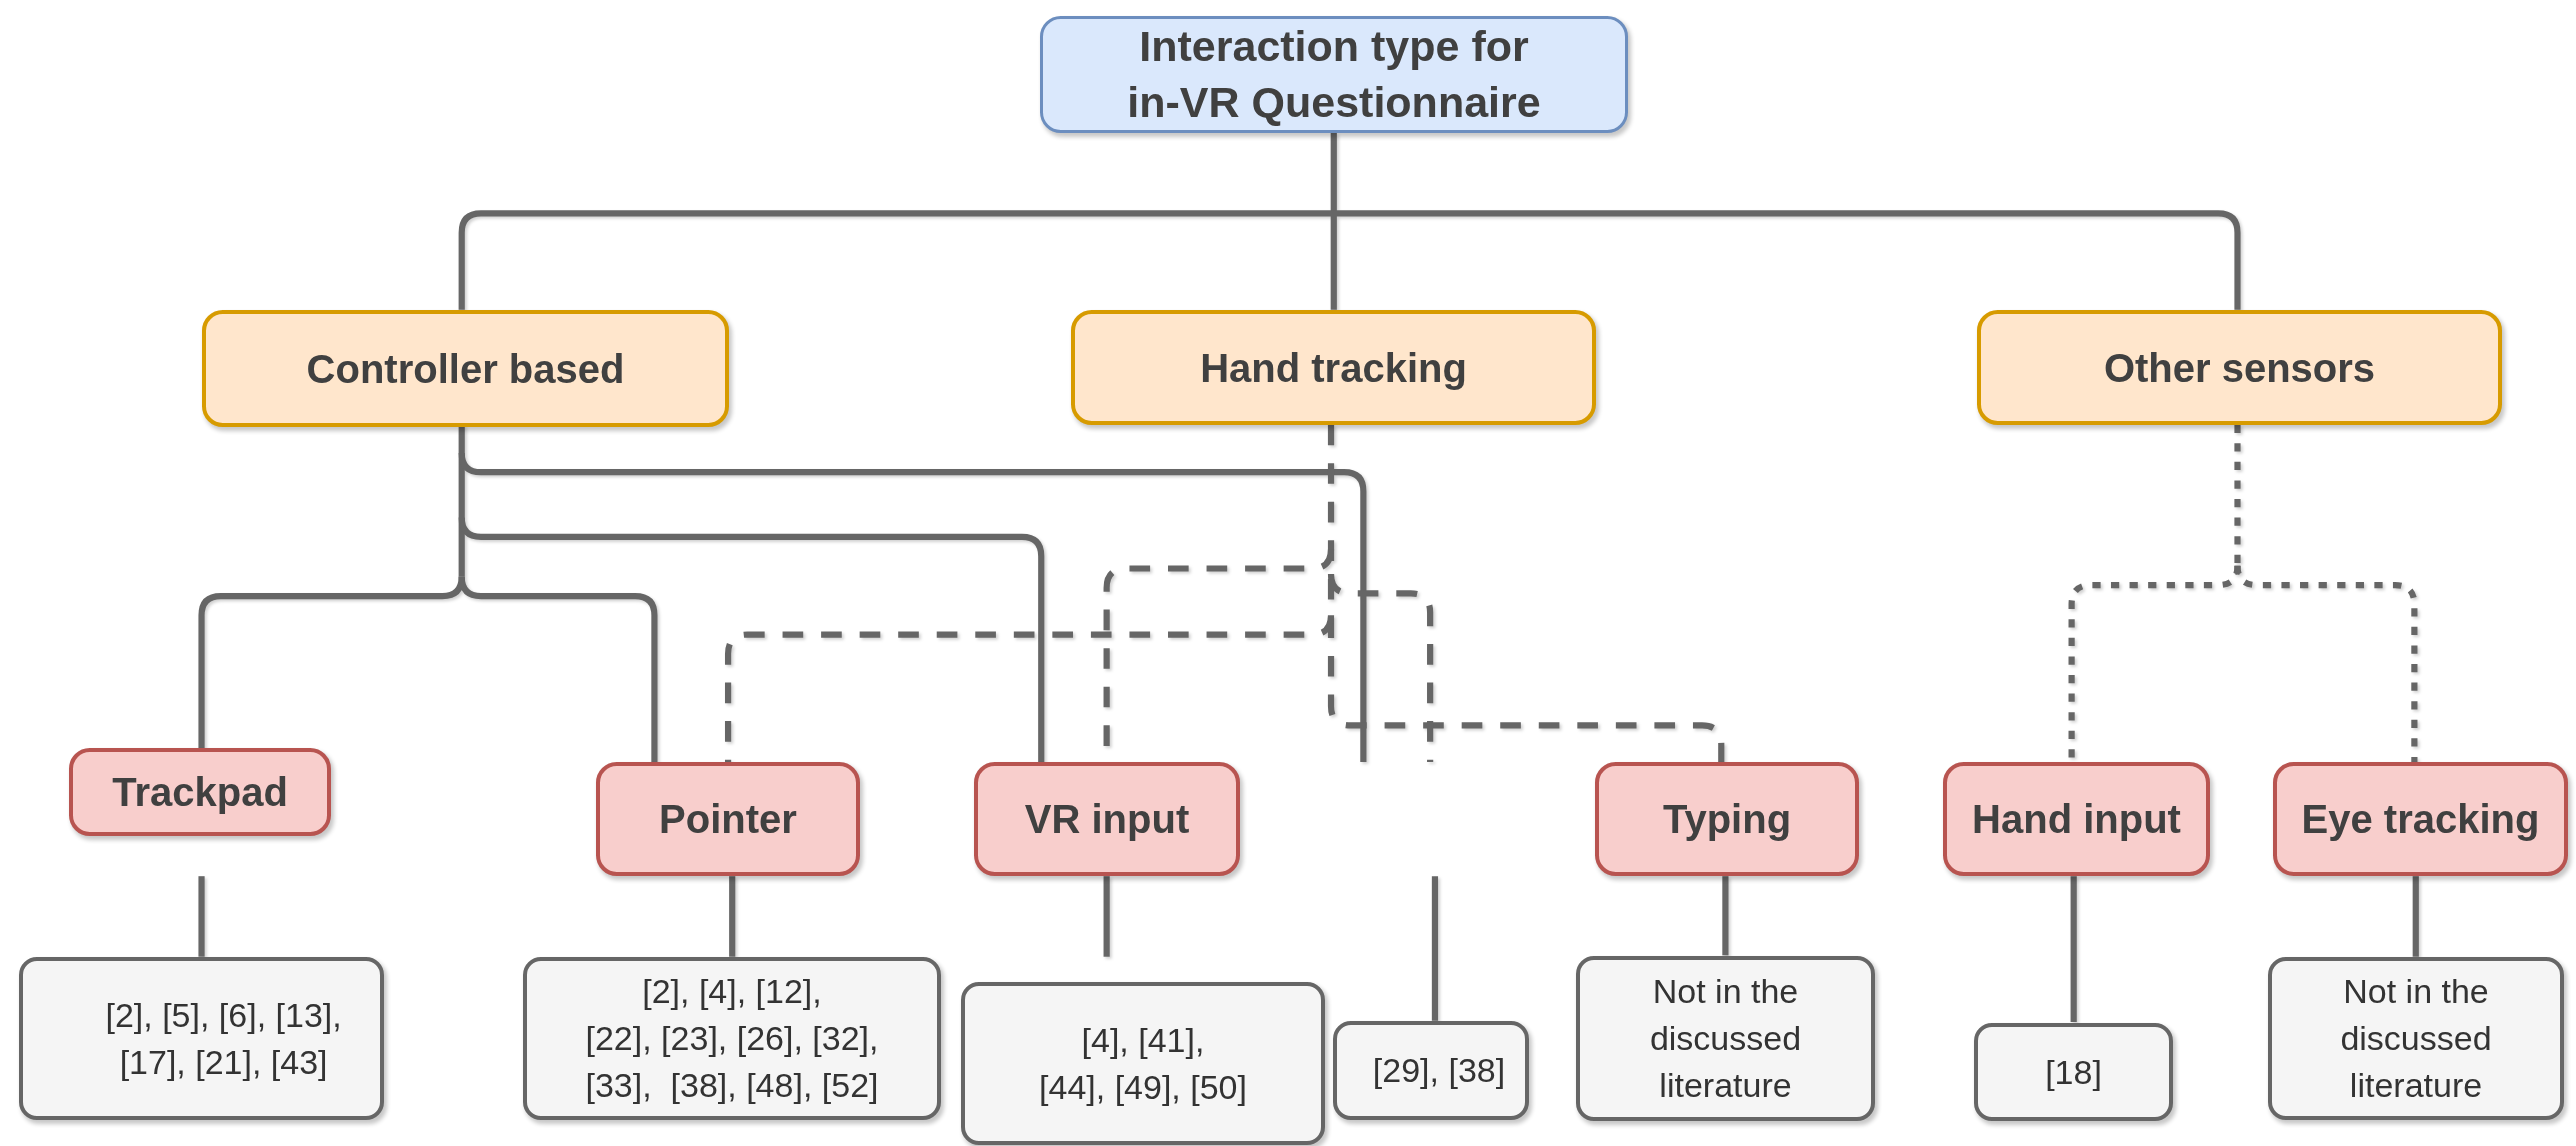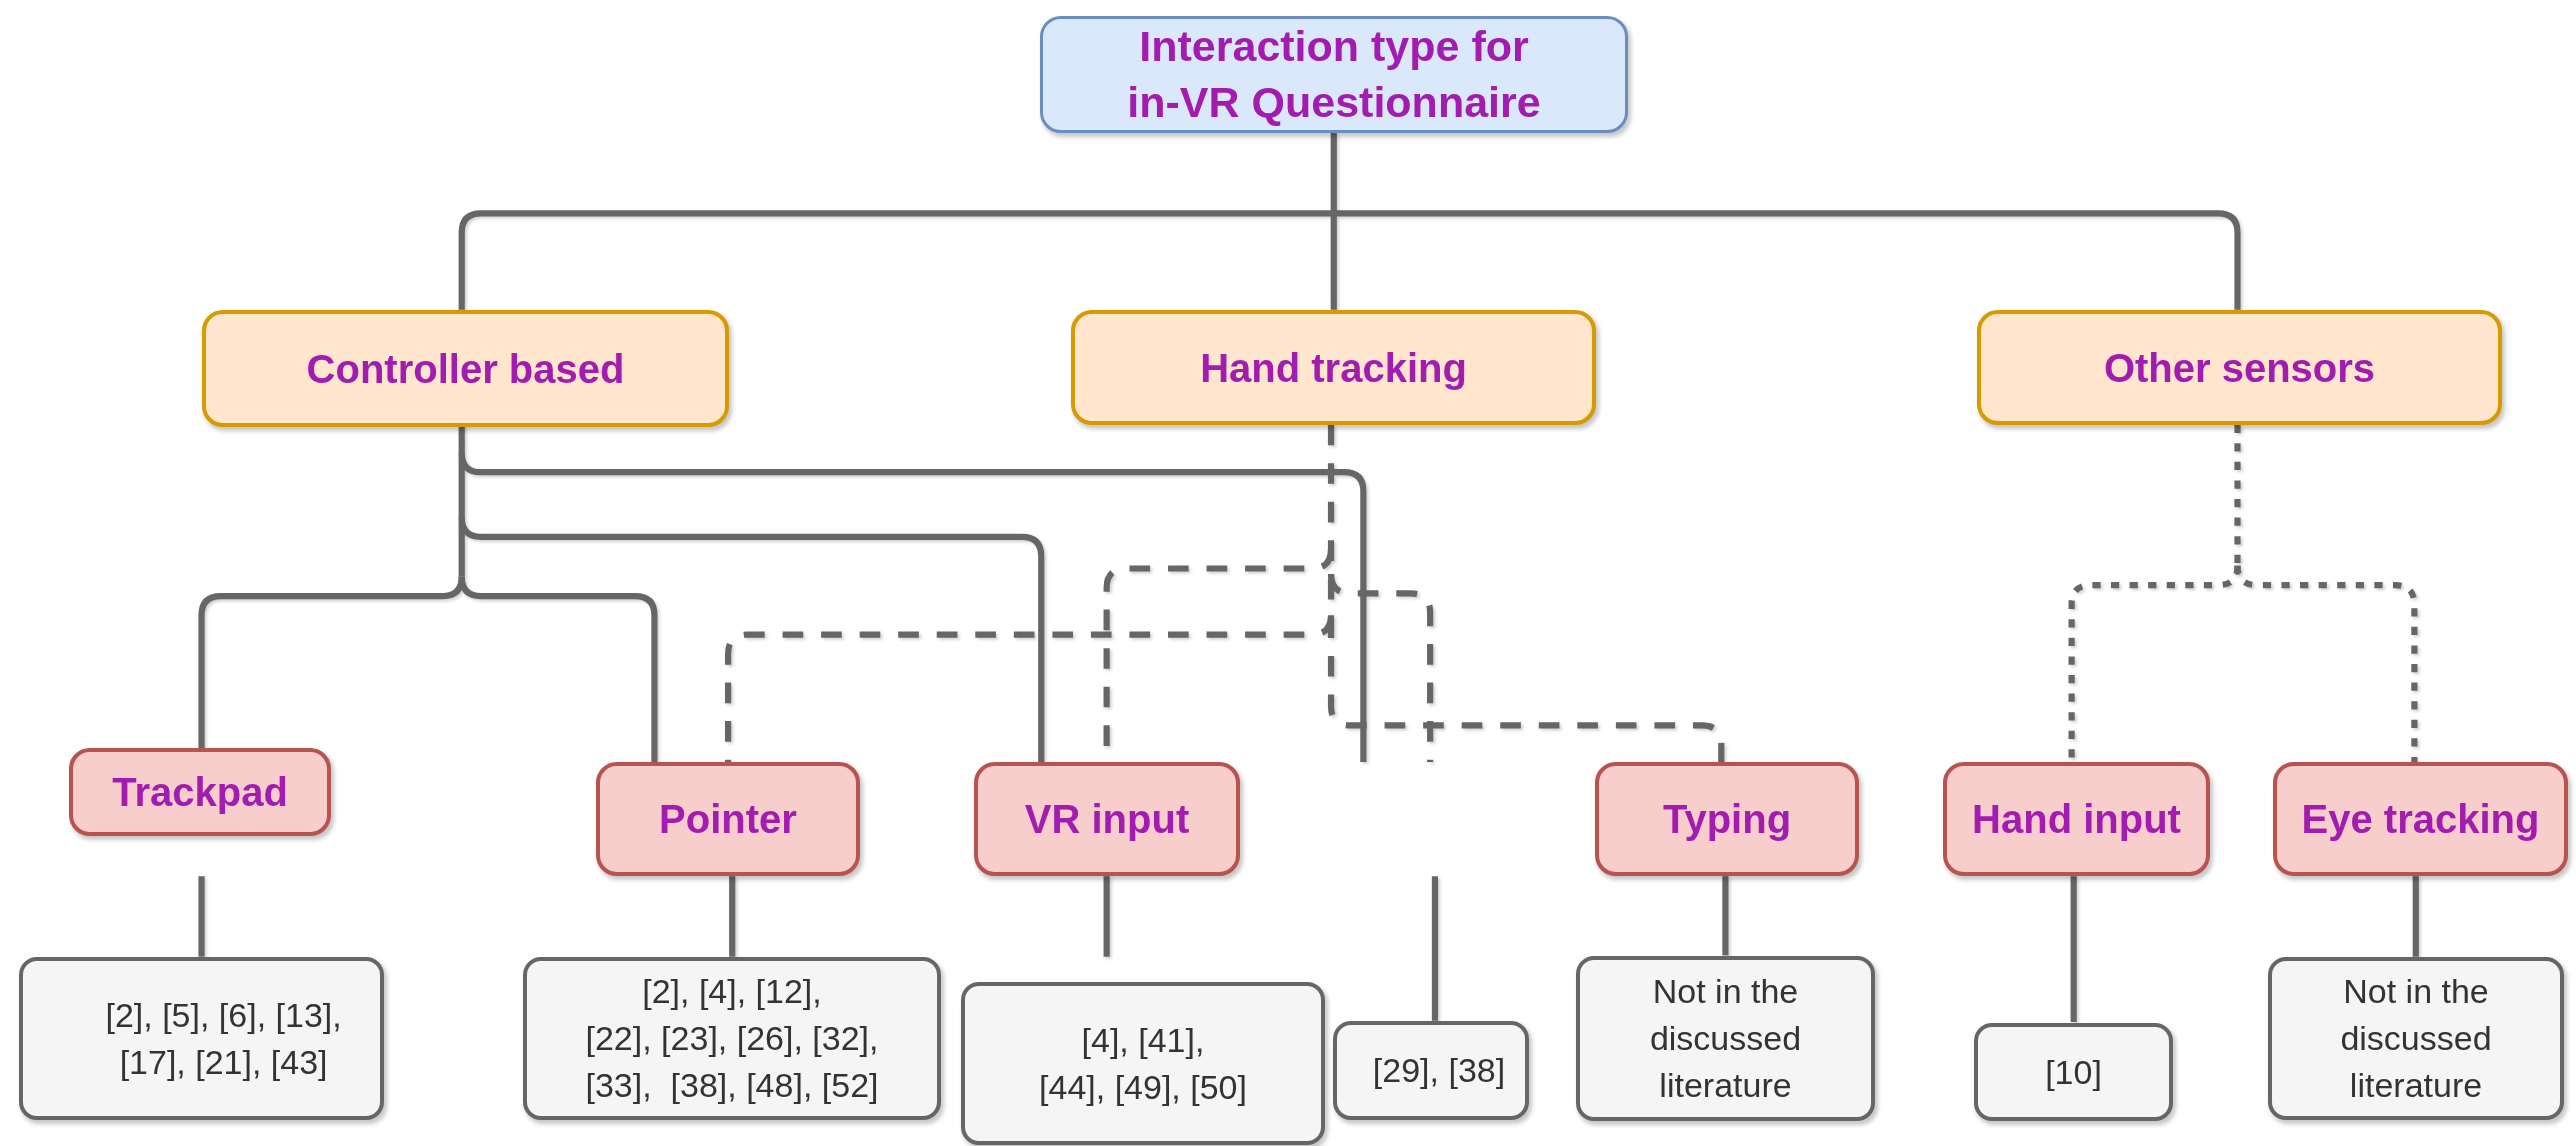--- a/index.html
+++ b/index.html
@@ -17,21 +17,21 @@
   .edges path{fill:none;stroke:#666666;stroke-width:9;stroke-linejoin:round;}
   .edges .dashed path{stroke-dasharray:30 26;}
   .edges .dotted path{stroke-dasharray:12 15;}
   .node{
     position:absolute;
     display:flex;align-items:center;justify-content:center;
     text-align:center;box-sizing:border-box;
     border-radius:20.7px;
     box-shadow:2.8px 3.4px 4.1px rgba(0,0,0,0.22);
   }
-  .lbl{white-space:pre-wrap;font-weight:bold;color:#a21caf;line-height:1.3;}
+  .lbl{white-space:pre-wrap;font-weight:bold;color:#404040;line-height:1.3;}
   .root{background:#dae8fc;border:3.4px solid #6c8ebf;font-size:43px;}
   .cat{background:#ffe6cc;border:4.1px solid #d79b00;font-size:40px;}
   .leaf{background:#f8cecc;border:4.1px solid #b85450;font-size:40px;}
   .cite{background:#f5f5f5;border:4.1px solid #666666;border-radius:18px;font-size:34px;}
   .cite .lbl{font-weight:normal;color:#333333;line-height:1.38;}
 </style>
 </head>
 <body>
 
 <div class="canvas">
@@ -115,21 +115,21 @@
   </div>
   <div class="node cite" style="left:1333px;top:1021px;width:196px;height:99px;padding-left:16px;">
     <span class="lbl">[29], [38]</span>
   </div>
   <div class="node cite" style="left:1576px;top:956px;width:299px;height:165px;">
     <span class="lbl">Not in the
 discussed
 literature</span>
   </div>
   <div class="node cite" style="left:1974px;top:1023px;width:199px;height:98px;">
-    <span class="lbl">[10]</span>
+    <span class="lbl">[18]</span>
   </div>
   <div class="node cite" style="left:2268px;top:957px;width:296px;height:163px;">
     <span class="lbl">Not in the
 discussed
 literature</span>
   </div>
 
 </div>
 
 

